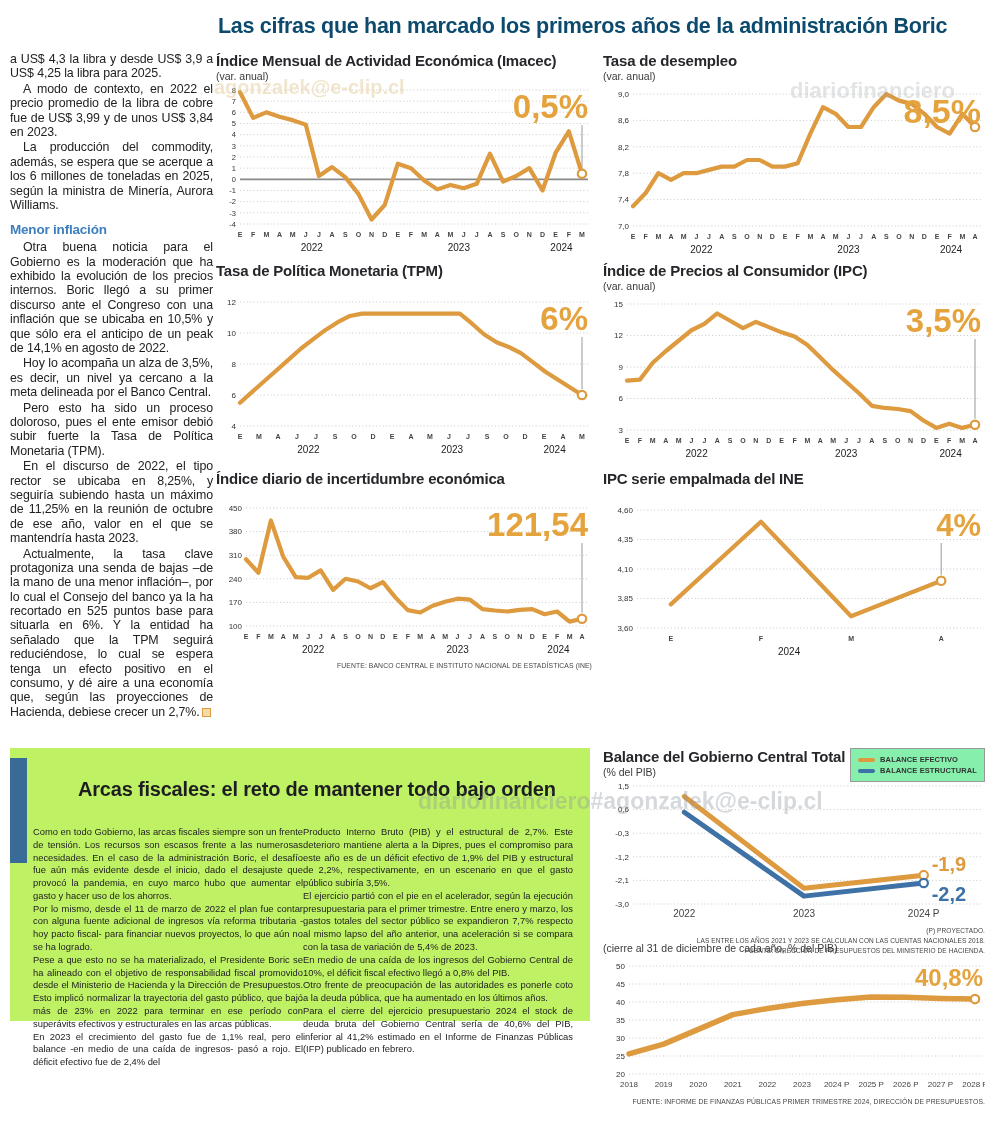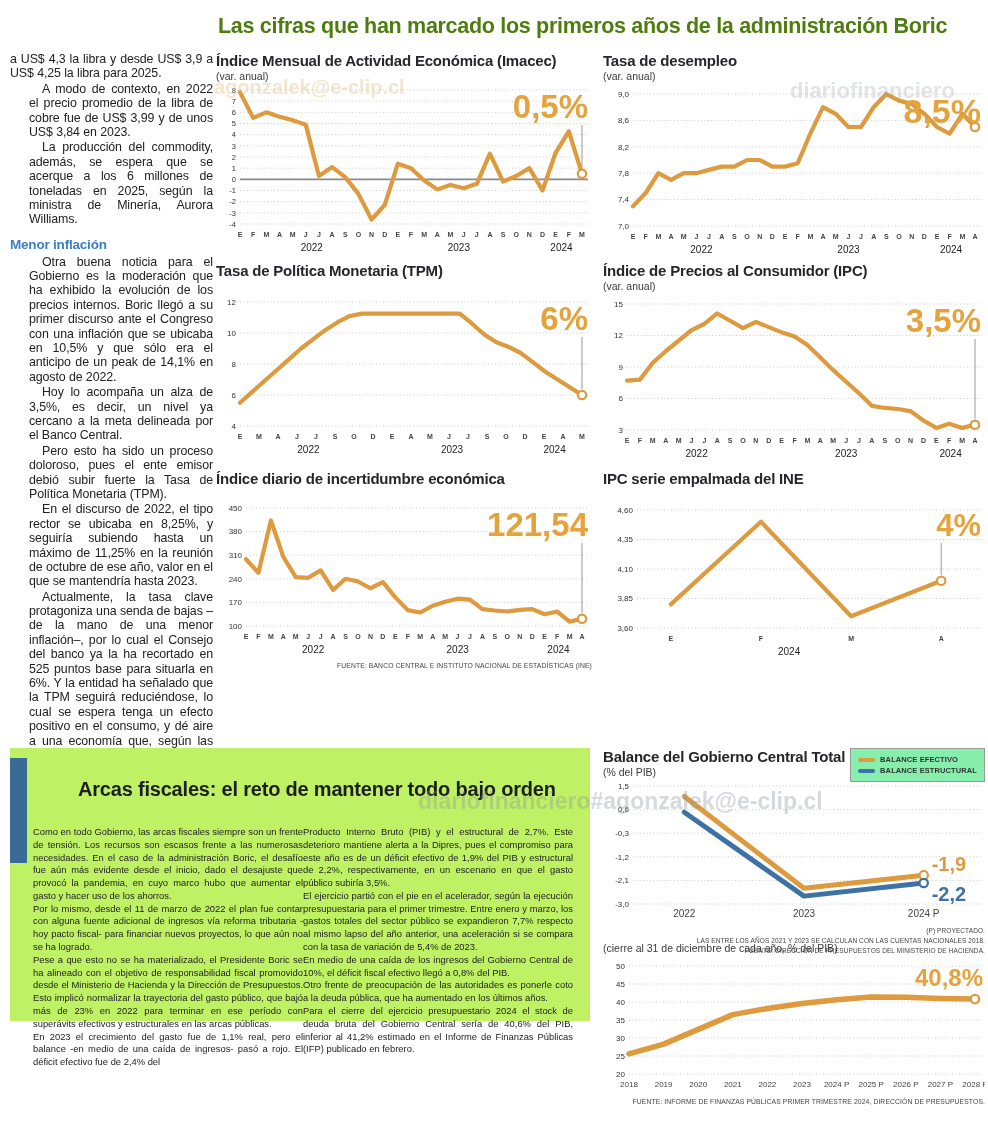--- a/index.html
+++ b/index.html
@@ -2,26 +2,26 @@
 <html lang="es"><head>
 <meta charset="utf-8">
 <style>
   * { margin:0; padding:0; box-sizing:border-box; }
   body { font-family:"Liberation Sans", sans-serif; background:#fff; }
   #page { position:relative; width:988px; height:1133px; background:#fff; overflow:hidden; }
 
   
   #left-col { position:absolute; left:10px; top:52px; width:203px; color:#222; }
   #left-col p { font-size:12.4px; line-height:1.16; text-align:justify; letter-spacing:-0.1px; margin-bottom:1px; }
-  #left-col p.ind { text-indent:13px;margin-left:19px; }
+  #left-col p.ind { text-indent:13px; }
   #left-col h3 { font-size:13.5px; color:#3D7EBE; margin:10px 0 3px 0; letter-spacing:-0.2px; }
   .endmark { display:inline-block; width:9px; height:9px; border:1.5px solid #DD9A3E; background:#F4DCA9; vertical-align:-1px; margin-left:2px; }
 
   
-  #main-title { position:absolute; left:218px; top:14px; width:770px; font-size:21.5px; font-weight:bold; color:#4d7c0f; letter-spacing:-0.3px; }
+  #main-title { position:absolute; left:218px; top:14px; width:770px; font-size:21.5px; font-weight:bold; color:#0c4a6e; letter-spacing:-0.3px; }
 
   
   .chart-block { position:absolute; }
   .chart-title { font-size:15px; font-weight:bold; color:#26262B; letter-spacing:-0.2px; margin-bottom:1px; }
   .chart-sub { font-size:10.5px; color:#3a3a3a; margin-bottom:2px; }
   .chart-src { font-size:6.8px; color:#444; text-align:right; margin-top:2px; letter-spacing:0.1px; }
   svg text { font-family:"Liberation Sans", sans-serif; }
 
   
   #fiscal-box { position:absolute; left:10px; top:748px; width:580px; height:273px; background:#bef264; }

